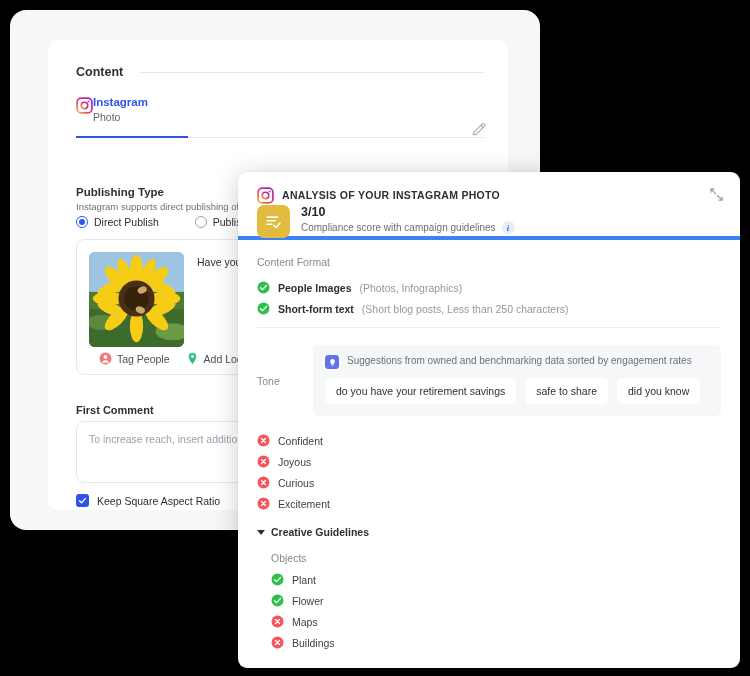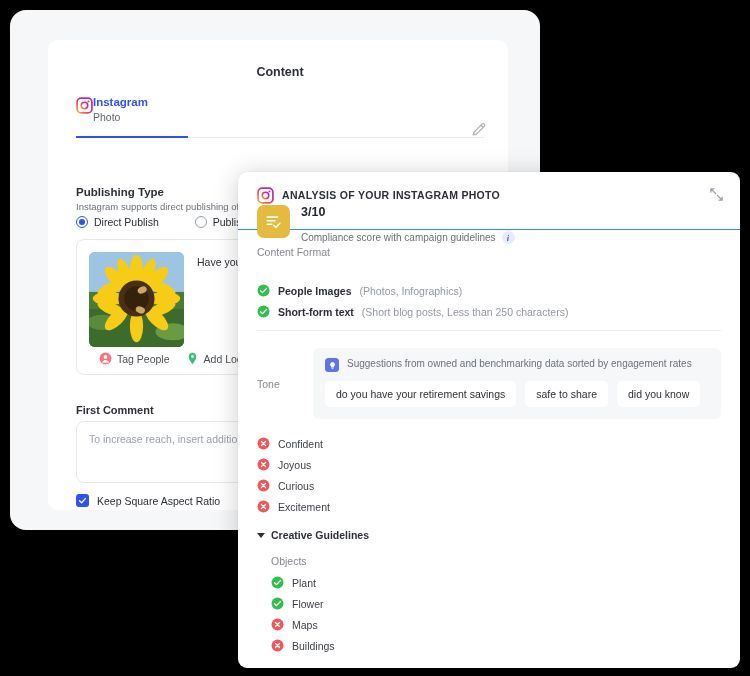--- a/index.html
+++ b/index.html
@@ -21,21 +21,21 @@
   .app-card {
     position: absolute; left: 38px; top: 30px;
     width: 460px; height: 470px;
     background: #ffffff;
     border-radius: 10px;
   }
 
   
   .content-head {
     position: absolute; left: 28px; top: 25px; right: 24px;
-    display: flex; align-items: center; gap: 16px; flex-direction: column;
+    display: flex; align-items: center; gap: 16px;
   }
   .content-head .lbl {
     font-size: 12.5px; font-weight: bold; color: #2c2f36; white-space: nowrap;
   }
   .content-head .rule { flex: 1; height: 1px; background: #e6e8ec; }
 
   
   .ig-tab {
     position: absolute; left: 28px; top: 50px;
     width: 112px; height: 48px;
@@ -114,47 +114,47 @@
   
   .panel {
     position: absolute; left: 238px; top: 172px;
     width: 502px; height: 496px;
     background: #ffffff;
     border-radius: 9px;
     box-shadow: 0 3px 26px rgba(0,0,0,0.20), 0 0 0 0.5px rgba(0,0,0,0.05);
     overflow: hidden;
   }
   .panel-head {
-    position: relative; height: 58px; border-bottom: 1px solid #3b82f6;
+    position: relative; height: 68px; border-bottom: 4px solid #3b82f6;
   }
   .ph-title-row {
     position: absolute; left: 19px; top: 13px;
     display: flex; align-items: center; gap: 8px;
   }
   .ph-title-row .ttl {
     font-size: 10.5px; font-weight: bold; color: #2c2f36; letter-spacing: .3px;
   }
   .collapse-btn { position: absolute; right: 16px; top: 15px; width: 15px; height: 15px; cursor: pointer; }
   .score-row { position: absolute; left: 19px; top: 33px; display: flex; align-items: flex-start; gap: 11px; }
   .score-badge {
     width: 33px; height: 33px; border-radius: 7px; background: #e3bb3e;
     display: flex; align-items: center; justify-content: center; flex: 0 0 33px;
   }
   .score-txt .s1 { font-size: 12.5px; font-weight: bold; color: #22252b; line-height: 1.2; }
-  .score-sub { display: flex; align-items: center; gap: 6px; margin-top: 11px; }
+  .score-sub { display: flex; align-items: center; gap: 6px; margin-top: 1px; }
   .score-sub .s2 { font-size: 10px; color: #6b7078; }
   .info-badge {
     width: 13px; height: 13px; border-radius: 50%; background: #e6ebfd;
     color: #3b5bdb; font-size: 8.5px; font-style: italic; font-weight: bold;
     display: flex; align-items: center; justify-content: center;
     font-family: "Liberation Serif", serif; cursor: pointer;
   }
 
   .panel-body { position: relative; padding: 16px 19px 0 19px; }
-  .sec-label { font-size: 10.5px; color: #85898f; margin-bottom: 26px; }
+  .sec-label { font-size: 10.5px; color: #85898f; margin-bottom: 13px; }
   .chk-row { display: flex; align-items: center; gap: 8px; margin-bottom: 8px; }
   .chk-row .name { font-size: 10.5px; font-weight: bold; color: #2c2f36; }
   .chk-row .note { font-size: 10.5px; color: #9398a0; }
   .chk-row .plain { font-size: 10.5px; color: #3b3f46; }
   .ico { width: 13px; height: 13px; flex: 0 0 13px; }
 
   .divider { height: 1px; background: #ececf0; margin: 12px 0 0 0; }
 
   
   .tone-block { display: flex; align-items: center; margin-top: 17px; }

